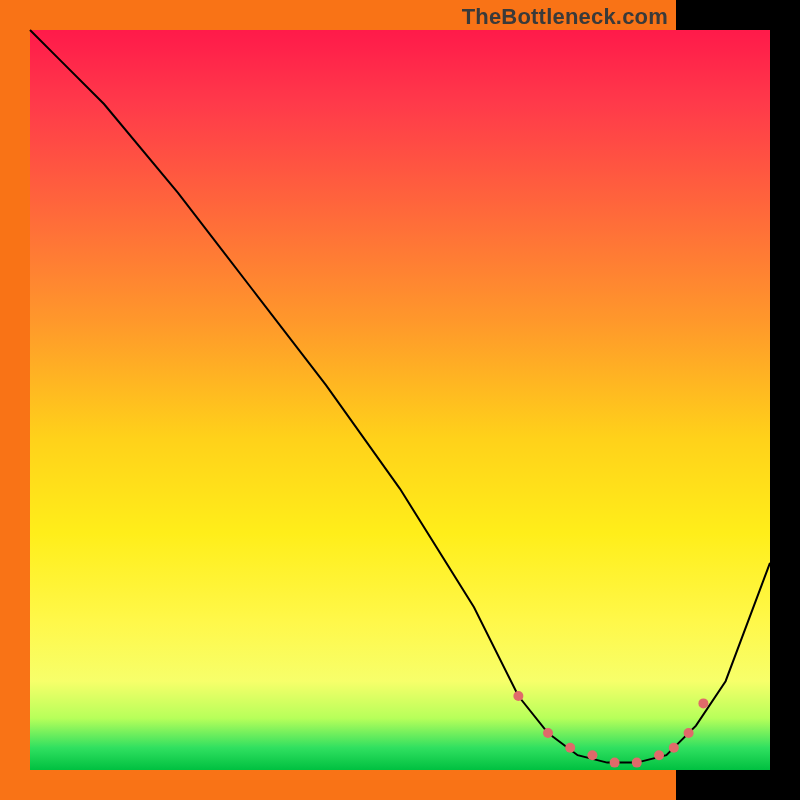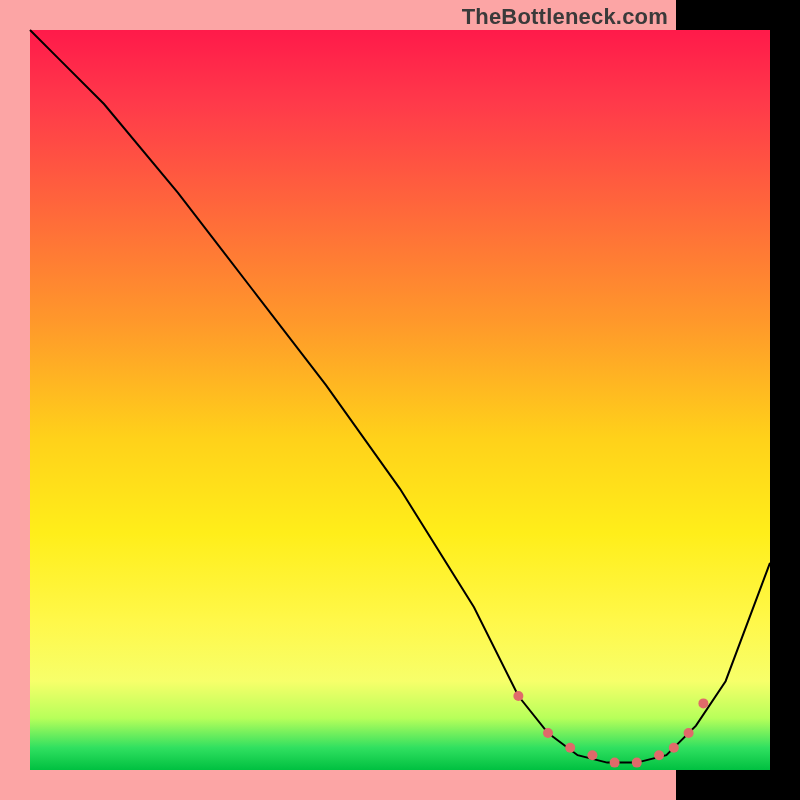--- a/index.html
+++ b/index.html
@@ -1,21 +1,21 @@
 <!DOCTYPE html>
 <html><head>
 <meta charset="utf-8">
 <style>
   * { margin: 0; padding: 0; box-sizing: border-box; }
   html, body { width: 800px; height: 800px; overflow: hidden; background: #000; }
   .stage {
     position: relative;
     width: 676px;
     height: 800px;
-    background: #fca5a5;
+    background: #f97316;
   }
   .plot-area {
     position: absolute;
     left: 30px;
     top: 30px;
     width: 740px;
     height: 740px;
     background: linear-gradient(
       to bottom,
       #ff1a4a 0%,

